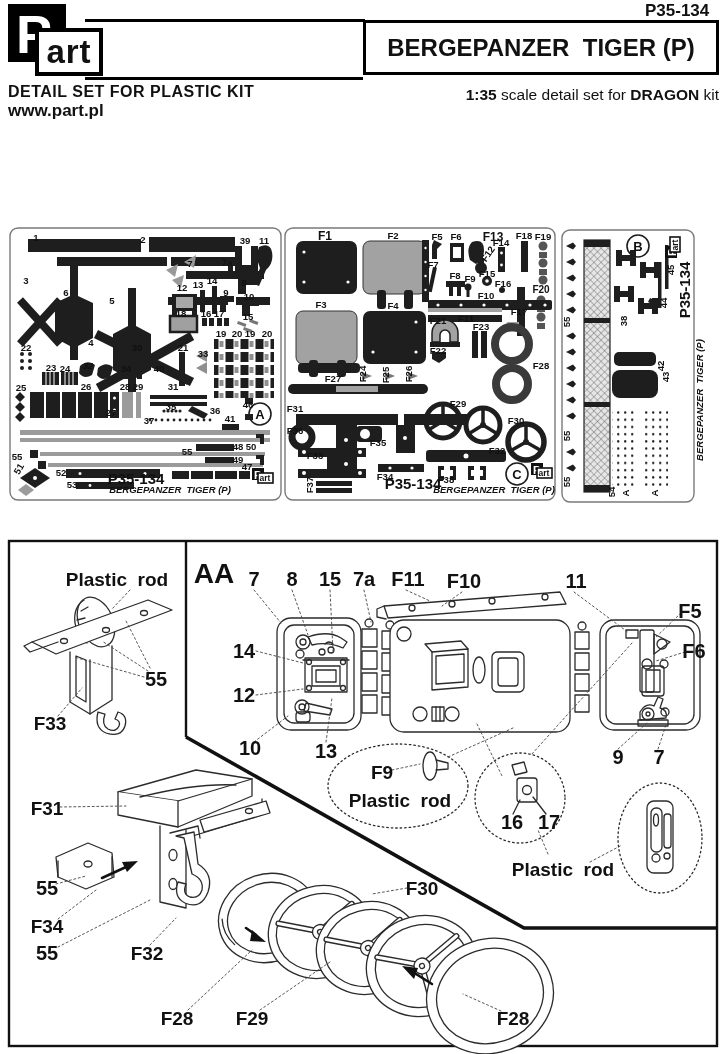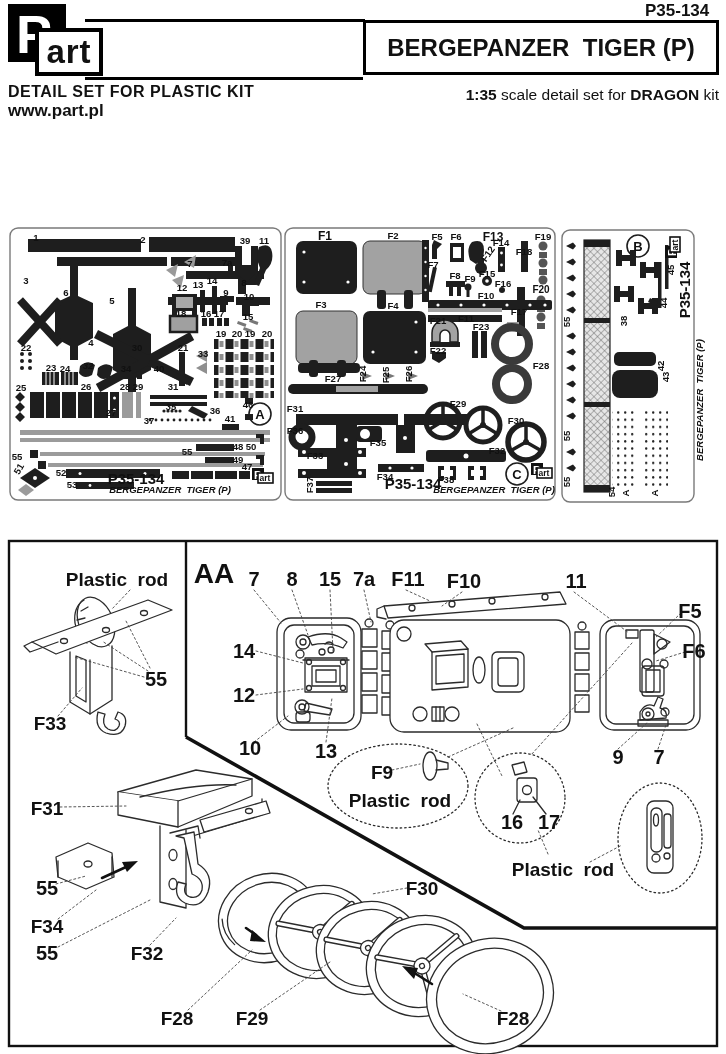--- a/index.html
+++ b/index.html
@@ -641,21 +641,21 @@
       <div class="lbl" style="left: 260px; top: 414px; font-size: 13px; transform: translate(-50%, -50%);">A</div>
       <div class="lbl" style="left: 136px; top: 478px; font-size: 15px; transform: translate(-50%, -50%);">P35-134</div>
       <div class="lbl it" style="left: 170px; top: 490px; font-size: 9.5px; transform: translate(-50%, -50%);">BERGEPANZER  TIGER (P)</div>
     </div>
   <div class="labels">
       <div class="lbl" style="left: 325px; top: 236px; font-size: 12px; transform: translate(-50%, -50%);">F1</div>
       <div class="lbl" style="left: 393px; top: 236px; font-size: 9.6px; transform: translate(-50%, -50%);">F2</div>
       <div class="lbl" style="left: 437px; top: 237px; font-size: 9.6px; transform: translate(-50%, -50%);">F5</div>
       <div class="lbl" style="left: 456px; top: 237px; font-size: 9.6px; transform: translate(-50%, -50%);">F6</div>
       <div class="lbl" style="left: 477px; top: 237px; font-size: 12px; transform: translate(-50%, -50%); margin-left: 16px;">F13</div>
-      <div class="lbl" style="left: 524px; top: 236px; font-size: 9.6px; transform: translate(-50%, -50%); margin-top: 16px;">F18</div>
+      <div class="lbl" style="left: 524px; top: 236px; font-size: 9.6px; transform: translate(-50%, -50%);">F18</div>
       <div class="lbl" style="left: 543px; top: 237px; font-size: 9.6px; transform: translate(-50%, -50%);">F19</div>
       <div class="lbl" style="left: 433px; top: 265px; font-size: 9.6px; transform: translate(-50%, -50%);">F7</div>
       <div class="lbl" style="left: 501px; top: 243px; font-size: 9.6px; transform: translate(-50%, -50%);">F14</div>
       <div class="lbl" style="left: 488px; top: 254px; font-size: 9.6px; transform: translate(-50%, -50%) rotate(-55deg);">F12</div>
       <div class="lbl" style="left: 455px; top: 276px; font-size: 9.6px; transform: translate(-50%, -50%);">F8</div>
       <div class="lbl" style="left: 470px; top: 279px; font-size: 9.6px; transform: translate(-50%, -50%);">F9</div>
       <div class="lbl" style="left: 487px; top: 274px; font-size: 9.6px; transform: translate(-50%, -50%);">F15</div>
       <div class="lbl" style="left: 503px; top: 284px; font-size: 9.6px; transform: translate(-50%, -50%);">F16</div>
       <div class="lbl" style="left: 486px; top: 296px; font-size: 9.6px; transform: translate(-50%, -50%);">F10</div>
       <div class="lbl" style="left: 541px; top: 290px; font-size: 10px; transform: translate(-50%, -50%);">F20</div>

